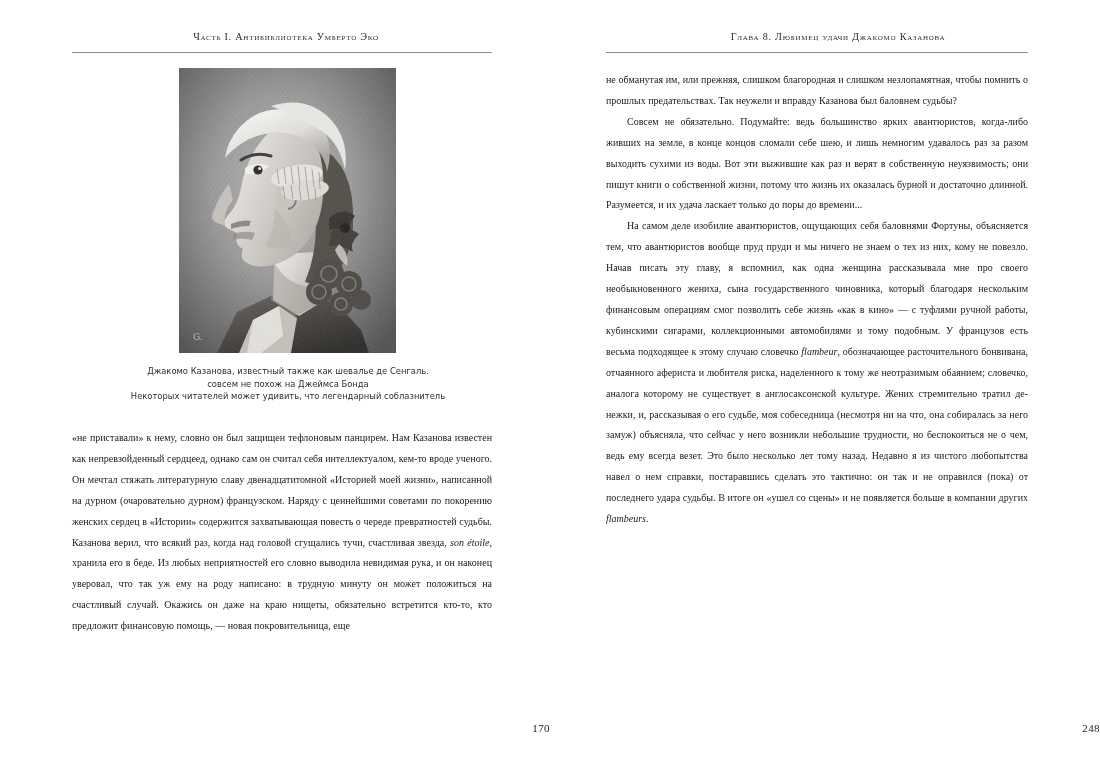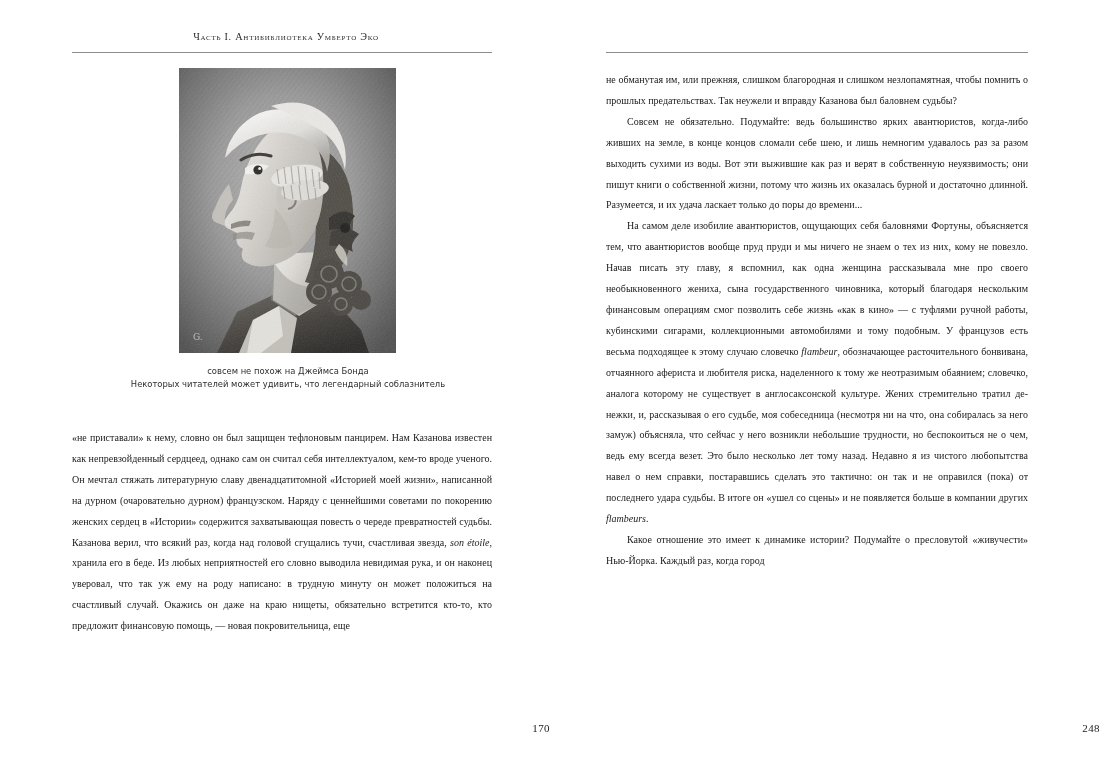--- a/index.html
+++ b/index.html
@@ -251,40 +251,41 @@
               <circle cx="162" cy="236" r="6"></circle>
             </g>
 
             <text x="14" y="272" font-family="DejaVu Serif, serif" font-size="9" fill="#d6d3ce" opacity="0.8">G.</text>
 
             <rect width="217" height="285" filter="url(#grain)" opacity="0.5"></rect>
           </svg>
         </div>
 
         <div class="caption">
+          <div>Джакомо Казанова, известный также как шевалье де Сенгаль.</div>
           <div>совсем не похож на Джеймса Бонда</div>
           <div>Некоторых читателей может удивить, что легендарный соблазнитель</div>
         </div>
       </div>
 
       <div class="col">
         <p>«не приставали» к нему, словно он был защищен тефлоновым панцирем. Нам Казанова известен как непревзойденный сер­дцеед, однако сам он считал себя интеллектуалом, кем-то вроде ученого. Он мечтал стяжать литературную славу двенад­цатитомной «Историей моей жизни», написанной на дурном (очаровательно дурном) французском. Наряду с ценнейшими советами по покорению женских сердец в «Истории» содер­жится захватывающая повесть о череде превратностей судьбы. Казанова верил, что всякий раз, когда над головой сгущались тучи, счастливая звезда, <em>son étoile</em>, хранила его в беде. Из любых неприятностей его словно выводила невидимая рука, и он наконец уверовал, что так уж ему на роду написано: в трудную минуту он может положиться на счастливый случай. Окажись он даже на краю нищеты, обязательно встретится кто-то, кто предложит финансовую помощь, — новая покровительница, еще</p>
       </div>
 
       <div class="folio">170</div>
     </div>
 
     <div class="page-half page-right">
 
+      <div class="runhead">Глава 8. Любимец удачи Джакомо Казанова</div>
       <div class="runrule"></div>
 
       <div class="col">
         <p>не обманутая им, или прежняя, слишком благородная и слишком незлопамятная, чтобы помнить о прошлых предательствах. Так неужели и вправду Казанова был баловнем судьбы?</p>
         <p class="ind">Совсем не обязательно. Подумайте: ведь большинство ярких авантюристов, когда-либо живших на земле, в конце концов сломали себе шею, и лишь немногим удавалось раз за разом выходить сухими из воды. Вот эти выжившие как раз и верят в собственную неуязвимость; они пишут книги о собственной жизни, потому что жизнь их оказалась бурной и достаточно длинной. Разумеется, и их удача ласкает только до поры до времени...</p>
         <p class="ind">На самом деле изобилие авантюристов, ощущающих себя баловнями Фортуны, объясняется тем, что авантюристов во­обще пруд пруди и мы ничего не знаем о тех из них, кому не повезло. Начав писать эту главу, я вспомнил, как одна женщина рассказывала мне про своего необыкновенного жениха, сына государственного чиновника, который благодаря несколь­ким финансовым операциям смог позволить себе жизнь «как в кино» — с туфлями ручной работы, кубинскими сигарами, коллекционными автомобилями и тому подобным. У фран­цузов есть весьма подходящее к этому случаю словечко <em>flam­beur</em>, обозначающее расточительного бонвивана, отчаянного афериста и любителя риска, наделенного к тому же неотра­зимым обаянием; словечко, аналога которому не существует в англосаксонской культуре. Жених стремительно тратил де­нежки, и, рассказывая о его судьбе, моя собеседница (несмотря ни на что, она собиралась за него замуж) объясняла, что сей­час у него возникли небольшие трудности, но беспокоиться не о чем, ведь ему всегда везет. Это было несколько лет тому назад. Недавно я из чистого любопытства навел о нем справки, поста­равшись сделать это тактично: он так и не оправился (пока) от последнего удара судьбы. В итоге он «ушел со сцены» и не появ­ляется больше в компании других <em>flambeurs</em>.</p>
-        <p class="ind last">Какое отношение это имеет к динамике истории? Подумайте о пресловутой «живучести» Нью-Йорка. Каждый раз, когда город</p>
       </div>
 
       <div class="folio">248</div>
     </div>
 
   </div>
 </div>
 
 </body></html>

